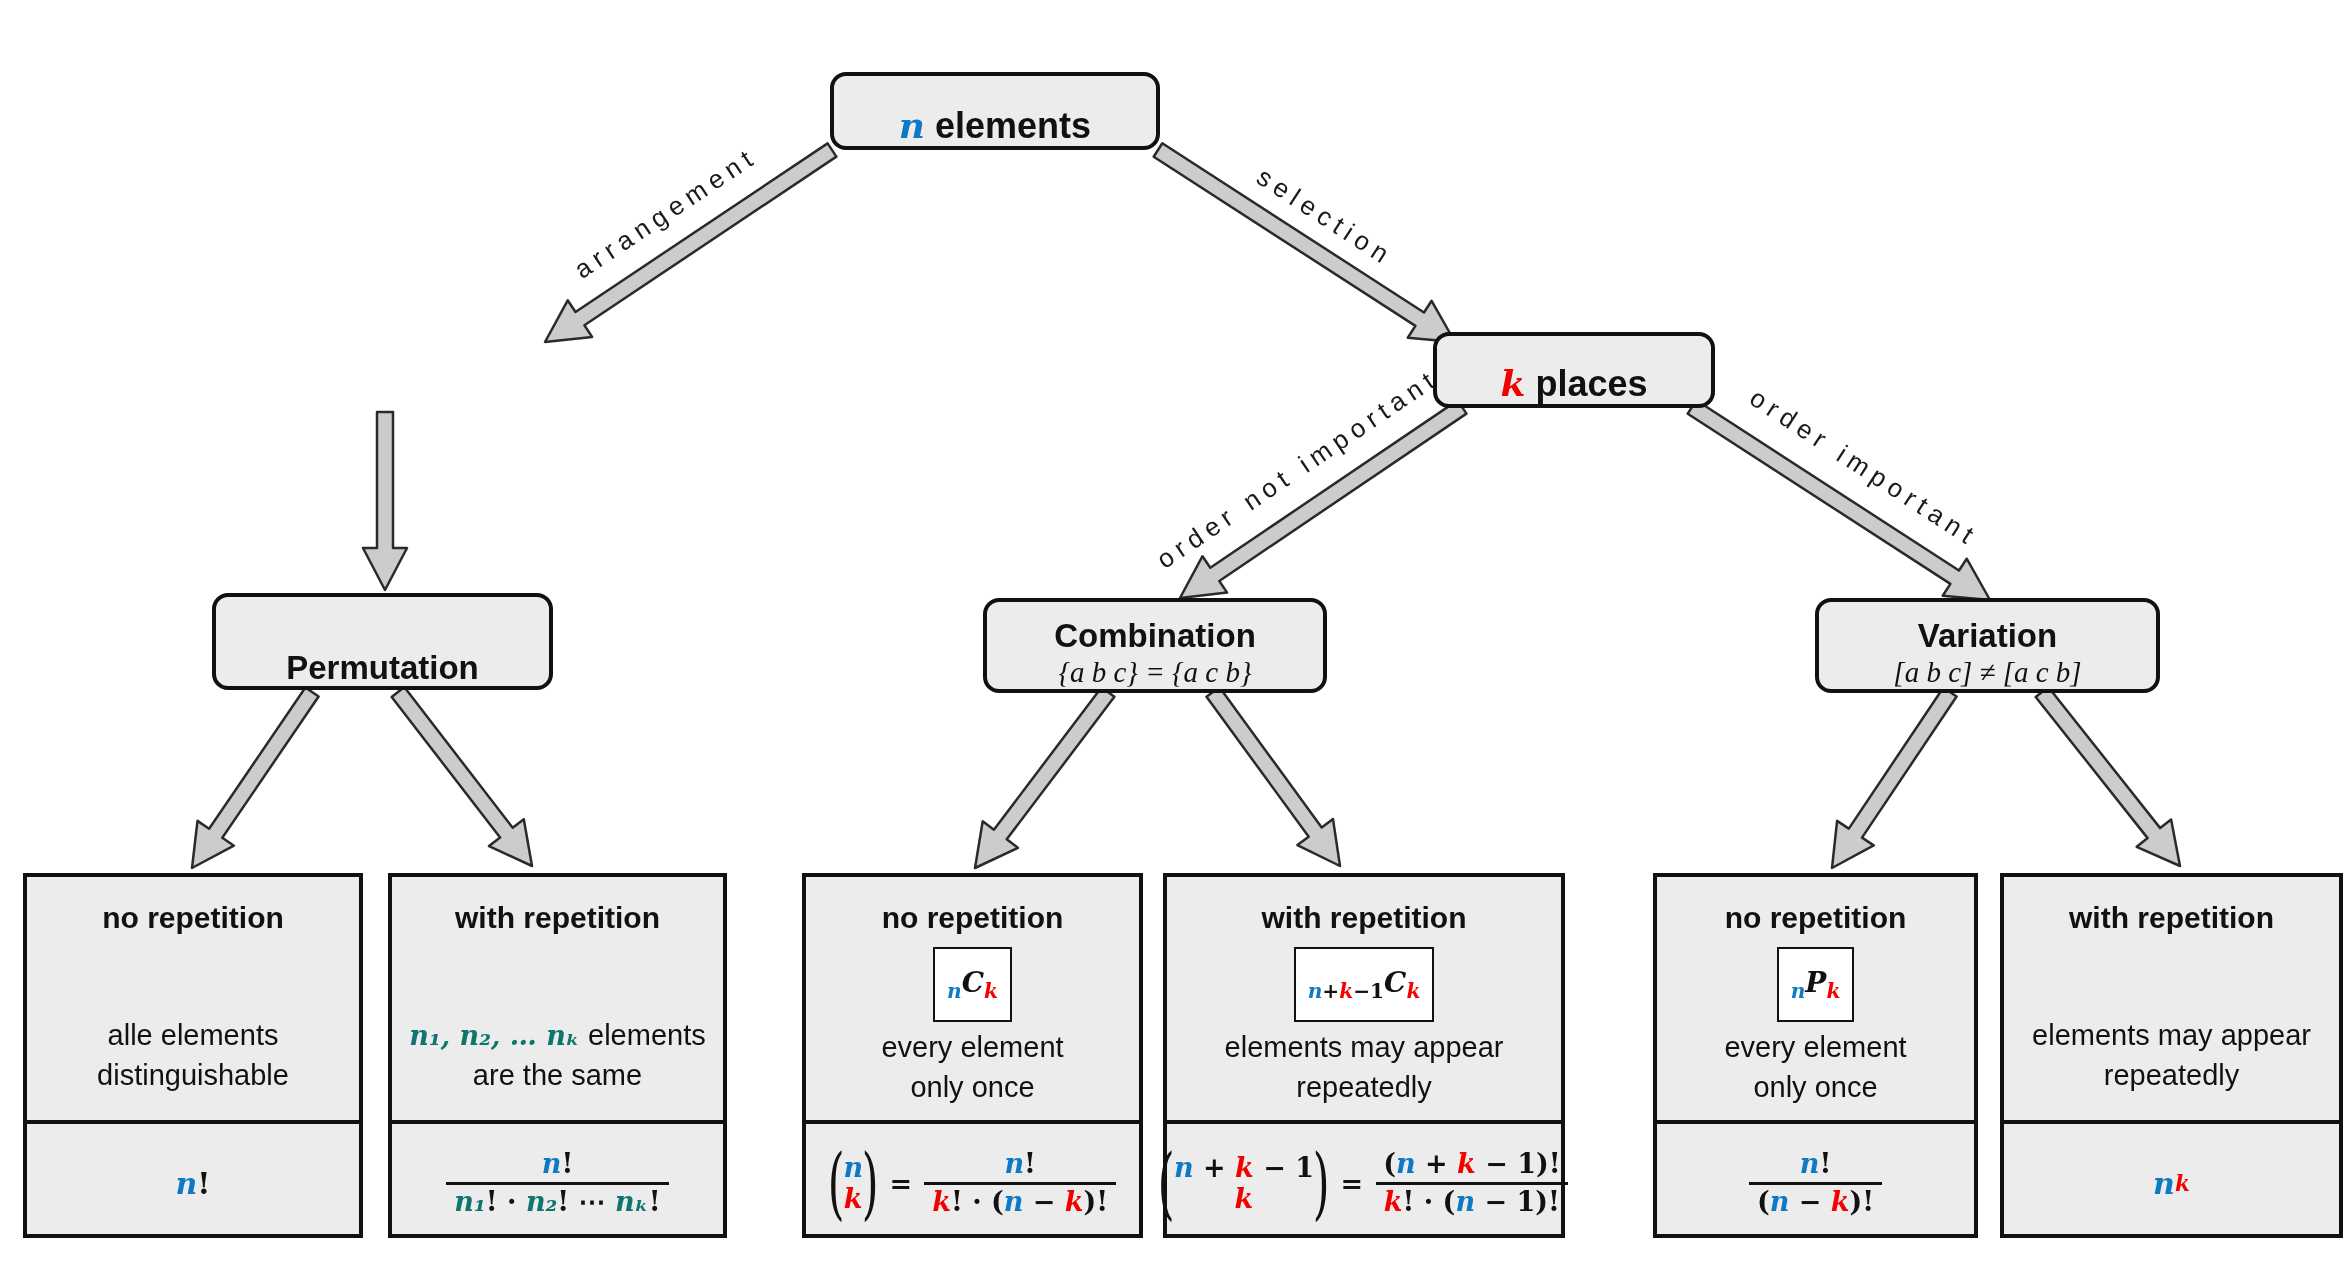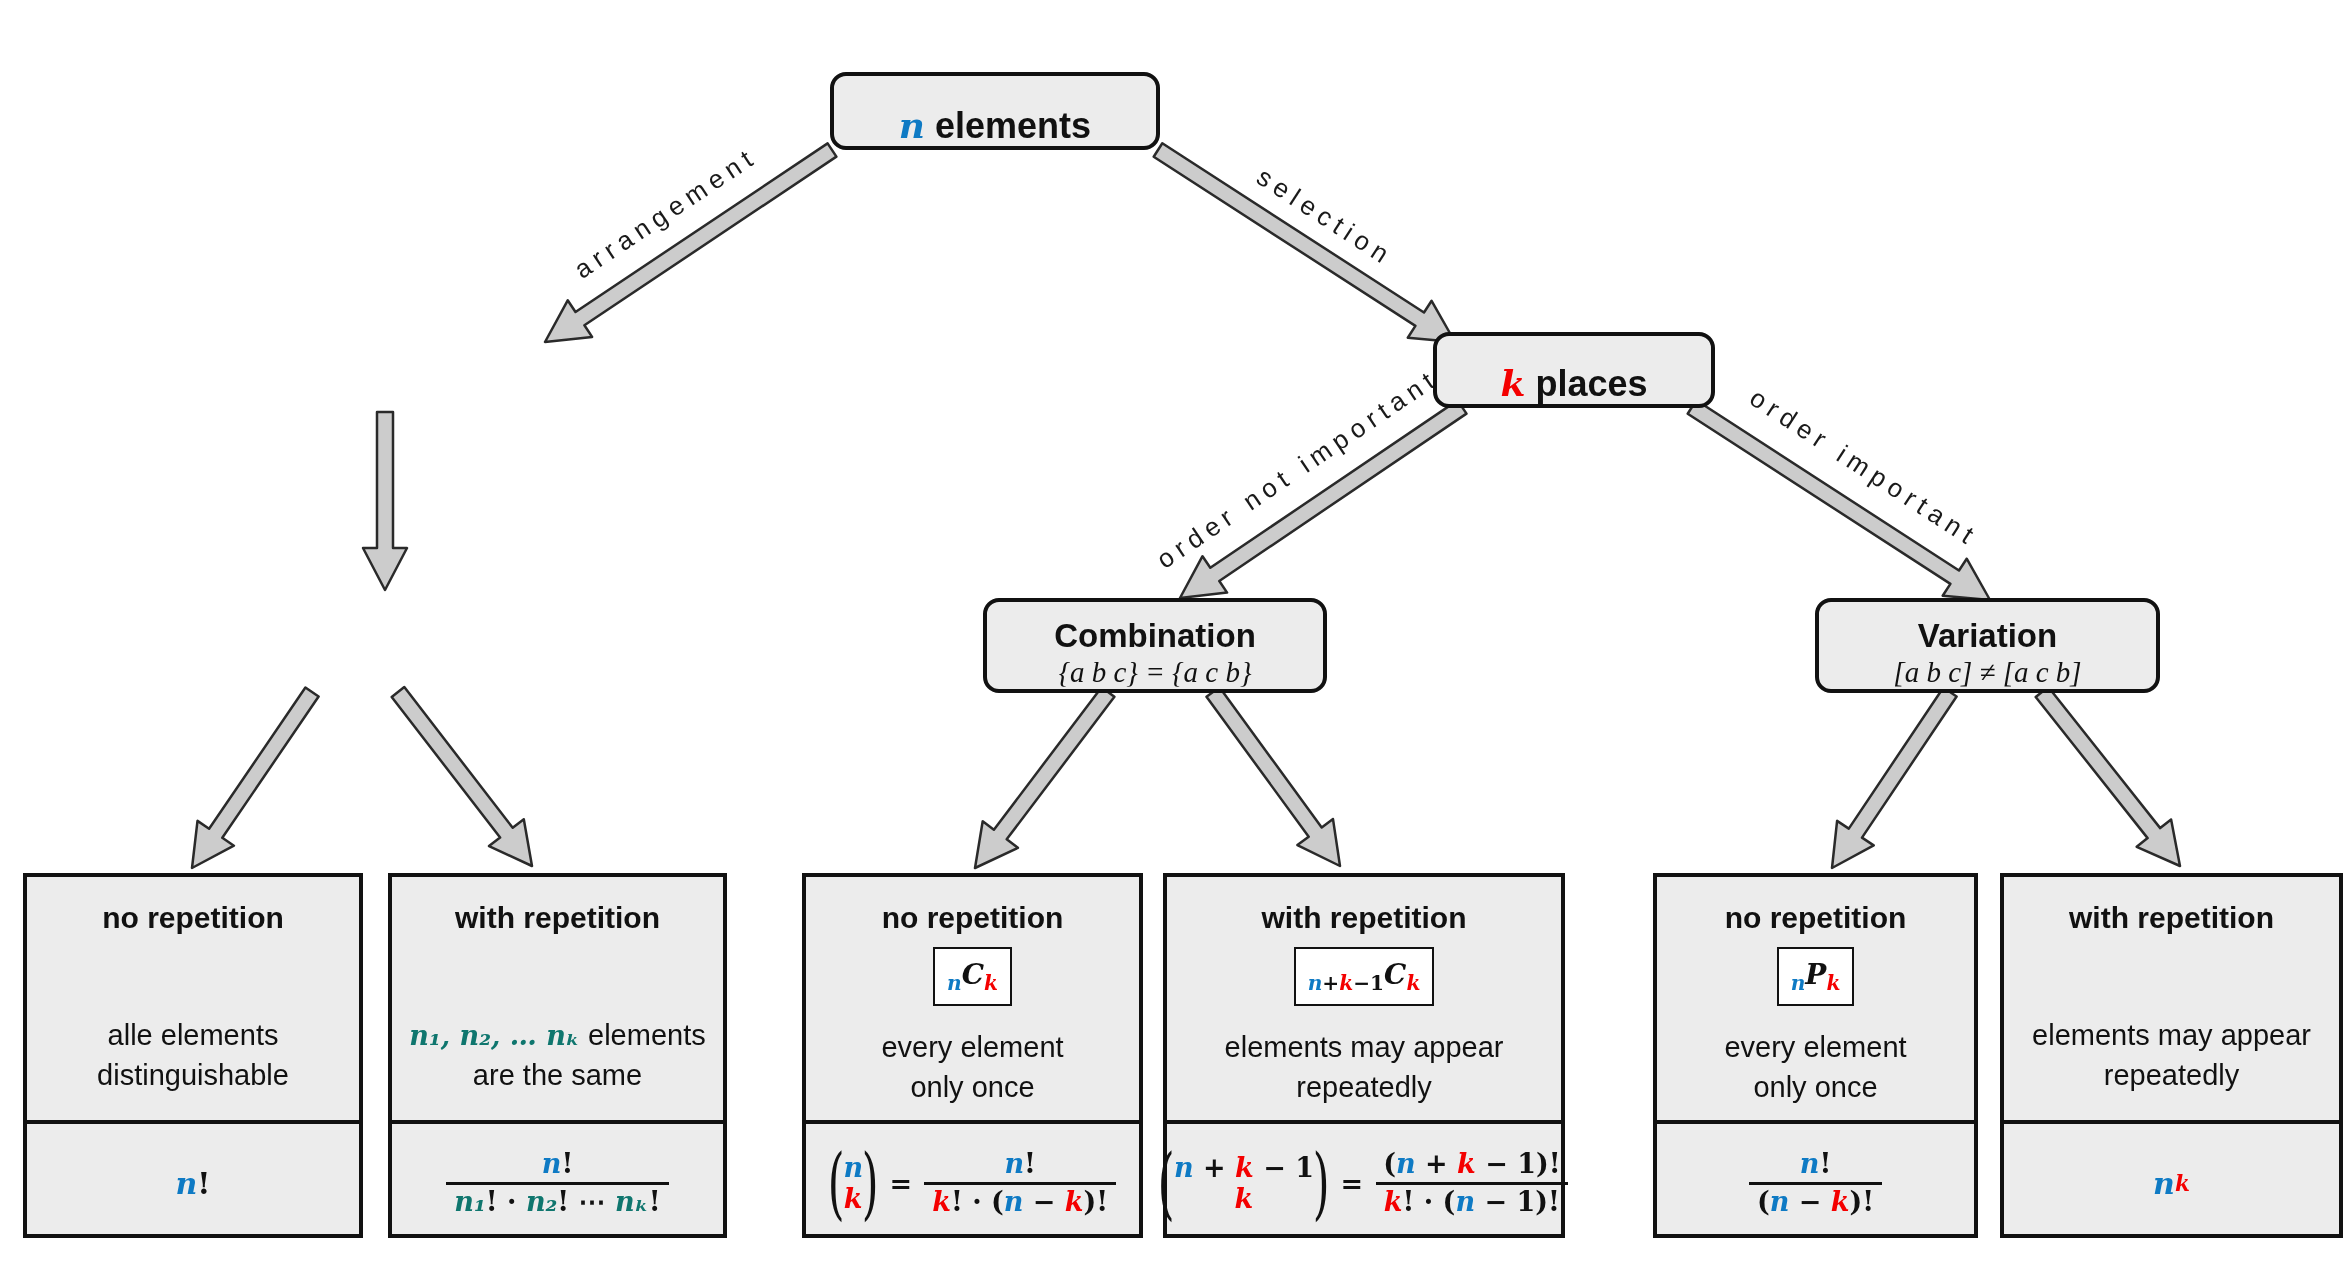--- a/index.html
+++ b/index.html
@@ -22,21 +22,21 @@
 
   .edge-label{position:absolute;font-size:26px;letter-spacing:6px;color:#1a1a1a;
               white-space:nowrap;transform-origin:center;}
 
   .leaf{position:absolute;top:873px;height:365px;box-sizing:border-box;
         background:#ececec;border:4px solid #111;}
   .leaf-top{position:relative;box-sizing:border-box;height:239px;}
   .leaf-title{position:absolute;top:24px;left:0;right:0;text-align:center;
               font-weight:bold;font-size:30px;}
   .leaf-sym{position:absolute;top:70px;left:0;right:0;display:flex;justify-content:center;}
-  .symbox{background:#ffffff;border:2.5px solid #111;padding:9px 12px;
+  .symbox{background:#ffffff;border:2.5px solid #111;padding:17px 12px;
           font-family:"DejaVu Serif",serif;font-style:italic;font-weight:bold;
           font-size:28px;line-height:1.2;}
   .symbox sub{font-size:0.72em;vertical-align:-0.3em;}
   .leaf-desc{position:absolute;top:138px;left:0;right:0;text-align:center;
              font-size:29px;line-height:1.38;}
   .leaf-formula{position:absolute;left:0;right:0;top:243px;height:118px;
                 display:flex;align-items:center;justify-content:center;
                 font-family:"DejaVu Serif",serif;font-style:italic;font-weight:bold;
                 font-size:30px;}
   .frac{display:inline-flex;flex-direction:column;align-items:center;vertical-align:middle;}
@@ -76,20 +76,23 @@
 
   <div class="rnode" style="left:830px;top:72px;width:330px;height:78px;">
     <div class="t1"><span class="m blue">n</span><span class="word">elements</span></div>
   </div>
 
 
   <div class="rnode" style="left:1433px;top:332px;width:282px;height:76px;">
     <div class="t1"><span class="m red">k</span><span class="word">places</span></div>
   </div>
 
+  <div class="rnode" style="left:212px;top:593px;width:341px;height:97px;">
+    <div class="t1 t1-small">Permutation</div>
+  </div>
 
   <div class="rnode" style="left:983px;top:598px;width:344px;height:95px;">
     <div class="t1 t1-small">Combination</div>
     <div class="note">{a b c} = {a c b}</div>
   </div>
 
   <div class="rnode" style="left:1815px;top:598px;width:345px;height:95px;">
     <div class="t1 t1-small">Variation</div>
     <div class="note">[a b c] ≠ [a c b]</div>
   </div>

